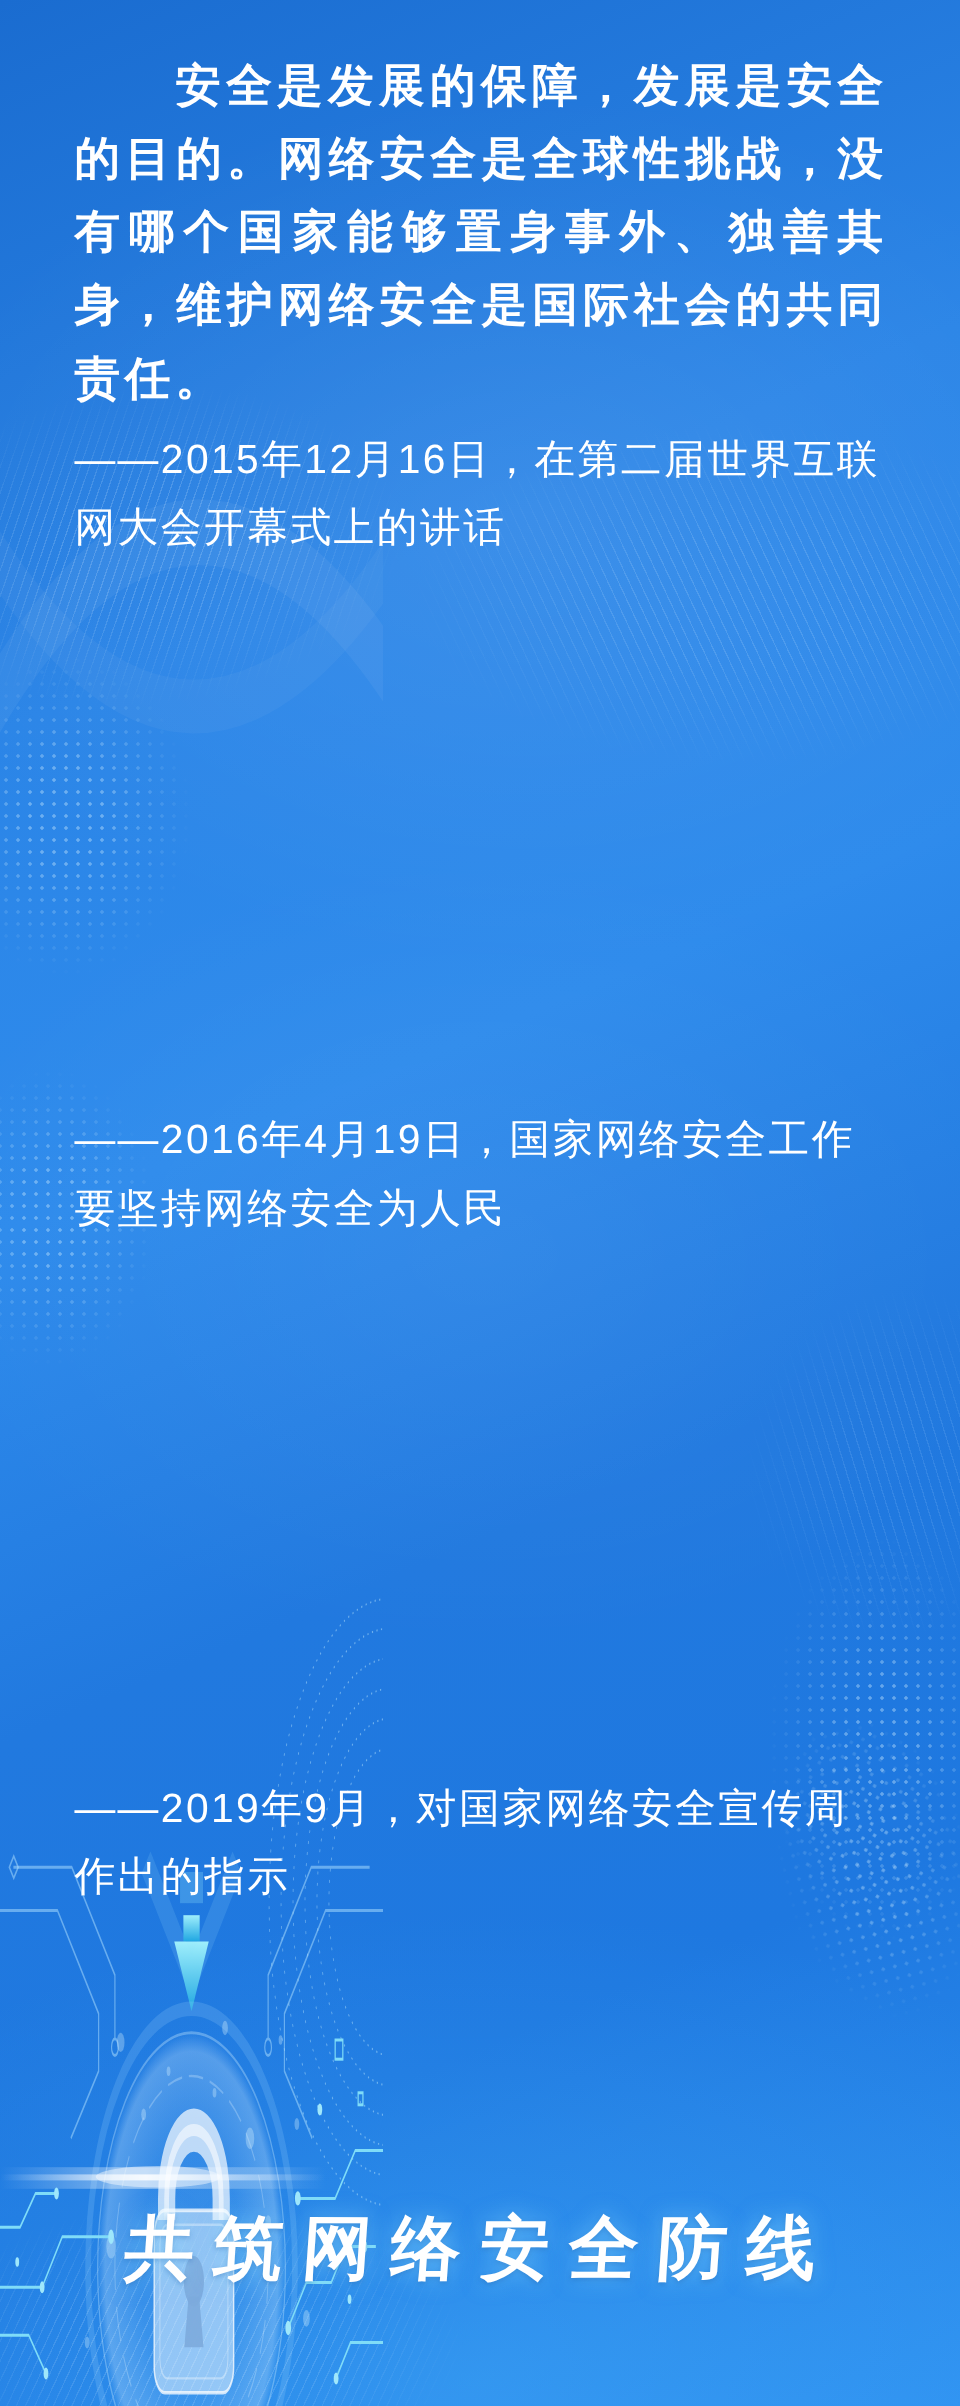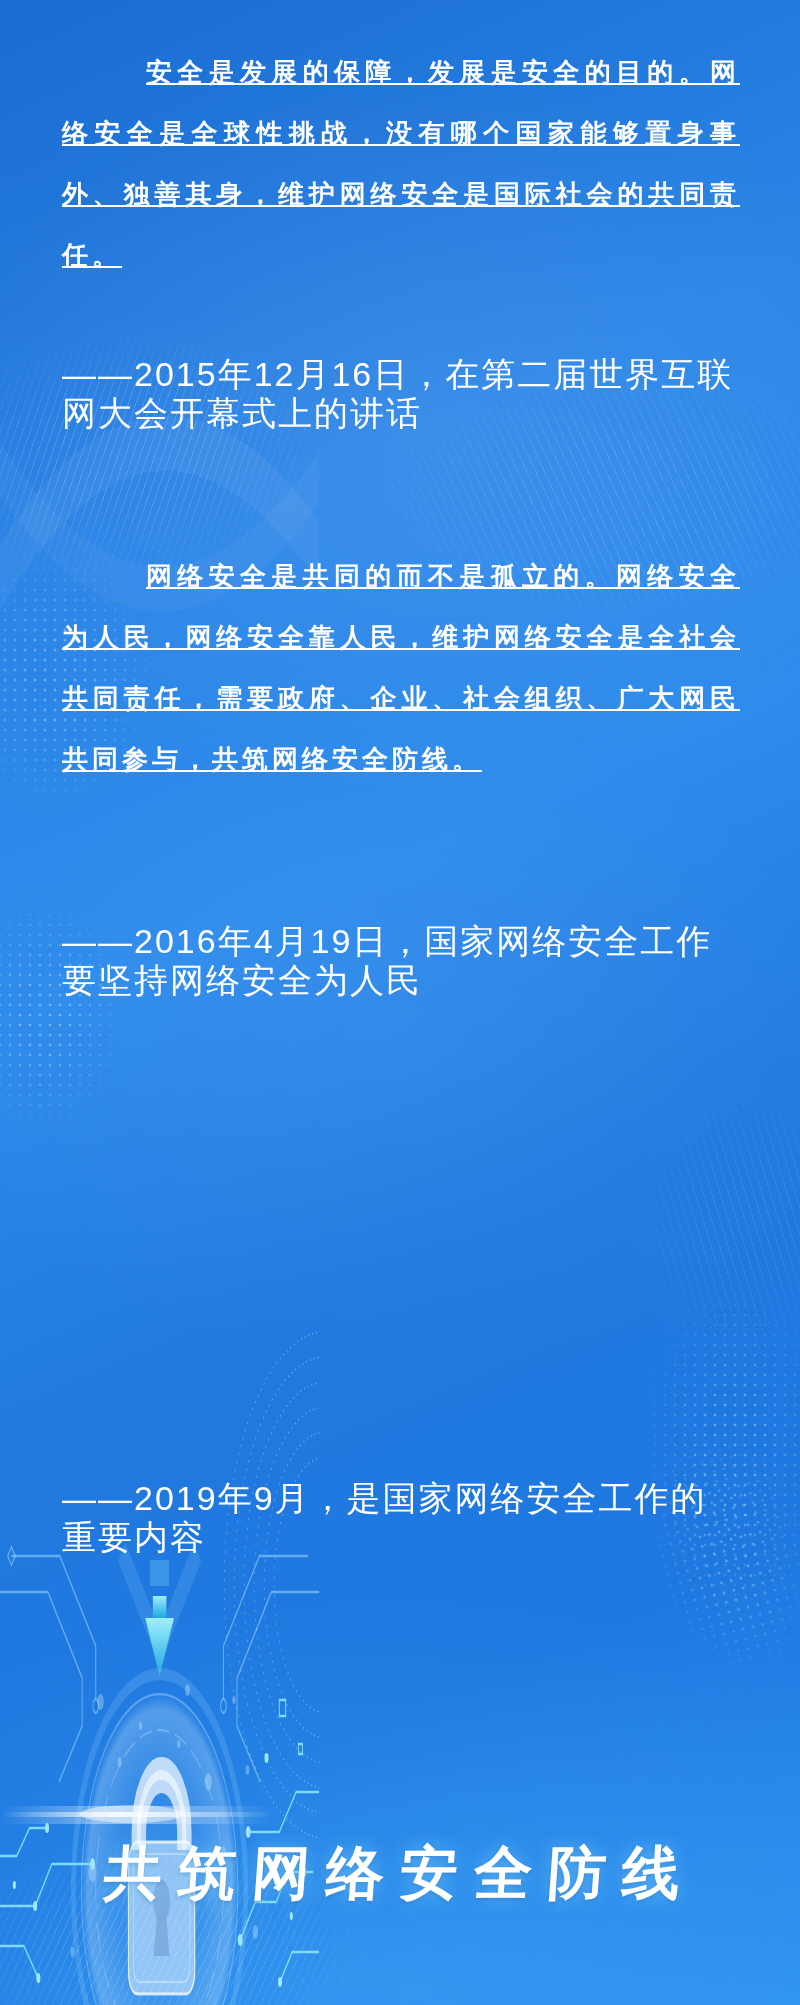--- a/index.html
+++ b/index.html
@@ -34,26 +34,26 @@
     mask-image:radial-gradient(closest-side,#000 30%,transparent 100%);
   }
   .dots-left-1{left:-50px;top:545px;width:210px;height:270px;}
   .dots-left-2{left:-45px;top:890px;width:175px;height:250px;}
   .dots-right-1{left:640px;top:1280px;width:190px;height:340px;}
   .dots-right-2{left:650px;top:1425px;width:160px;height:260px;transform:rotate(-14deg);}
   svg.artwork{position:absolute;left:0;top:0;z-index:2;}
   
   .quote-text{
     position:absolute;left:62px;width:678px;margin:0;z-index:5;
-    font-size:26px;line-height:61px;font-weight:900;letter-spacing:4px;
-    text-indent:84px;text-align:justify;text-decoration:underline;
+    font-size:38px;line-height:61px;font-weight:900;letter-spacing:4px;
+    text-indent:84px;text-align:justify;
   }
   .attr-text{
     position:absolute;left:62px;width:680px;margin:0;z-index:5;
-    font-size:34px;line-height:39px;font-weight:400;letter-spacing:2px;
+    font-size:34px;line-height:57px;font-weight:400;letter-spacing:2px;
   }
   .q1{top:42px;} .a1{top:355px;}
   .q2{top:546px;} .a2{top:922px;}
   .q3{top:1107px;} .a3{top:1479px;}
   .slogan{
     position:absolute;left:0;top:1835px;width:100%;margin:0;z-index:6;
     text-align:center;font-size:58px;font-weight:900;letter-spacing:16px;
     transform:skewX(-4deg);
     text-shadow:0 0 18px rgba(140,220,255,.55),0 2px 4px rgba(20,80,160,.35);
   }
@@ -191,19 +191,18 @@
           <circle cx="762" cy="1872" r="5"></circle>
         <circle cx="668" cy="1758" r="5"></circle>
           <circle cx="730" cy="1916" r="4"></circle>
       </g>
     </svg>
   </svg>
 
   <p class="quote-text q1">安全是发展的保障，发展是安全的目的。网络安全是全球性挑战，没有哪个国家能够置身事外、独善其身，维护网络安全是国际社会的共同责任。</p>
   <p class="attr-text a1">——2015年12月16日，在第二届世界互联网大会开幕式上的讲话</p>
 
-  <p class="quote-text q2">网络安全是共同的而不是孤立的。网络安全为人民，网络安全靠人民，维护网络安全是全社会共同责任，需要政府、企业、社会组织、广大网民共同参与，共筑网络安全防线。</p>
   <p class="attr-text a2">——2016年4月19日，国家网络安全工作要坚持网络安全为人民</p>
 
-  <p class="attr-text a3">——2019年9月，是国家网络安全工作的重要内容</p>
+  <p class="attr-text a3">——2019年9月，对国家网络安全宣传周作出的指示</p>
 
   <h1 class="slogan">共筑网络安全防线</h1>
 </div>
 
 </body></html>

